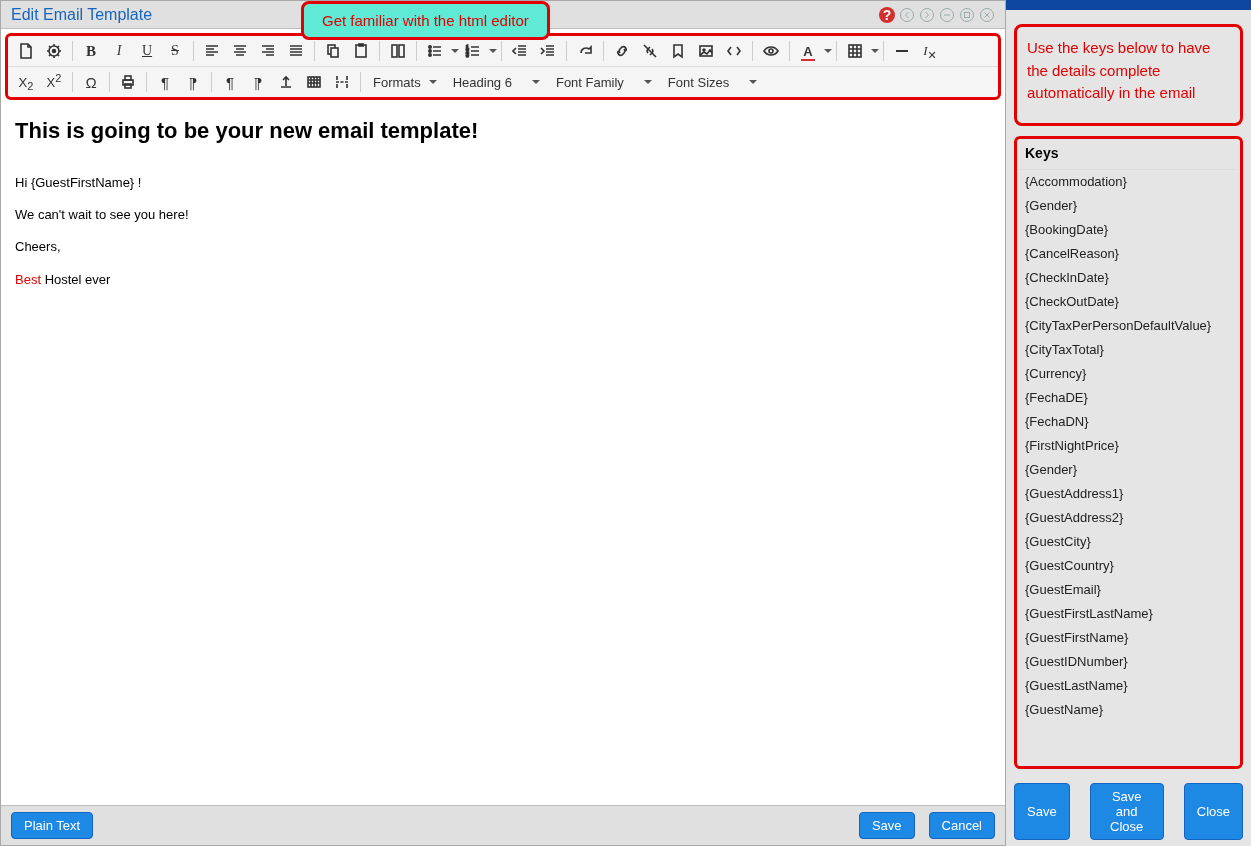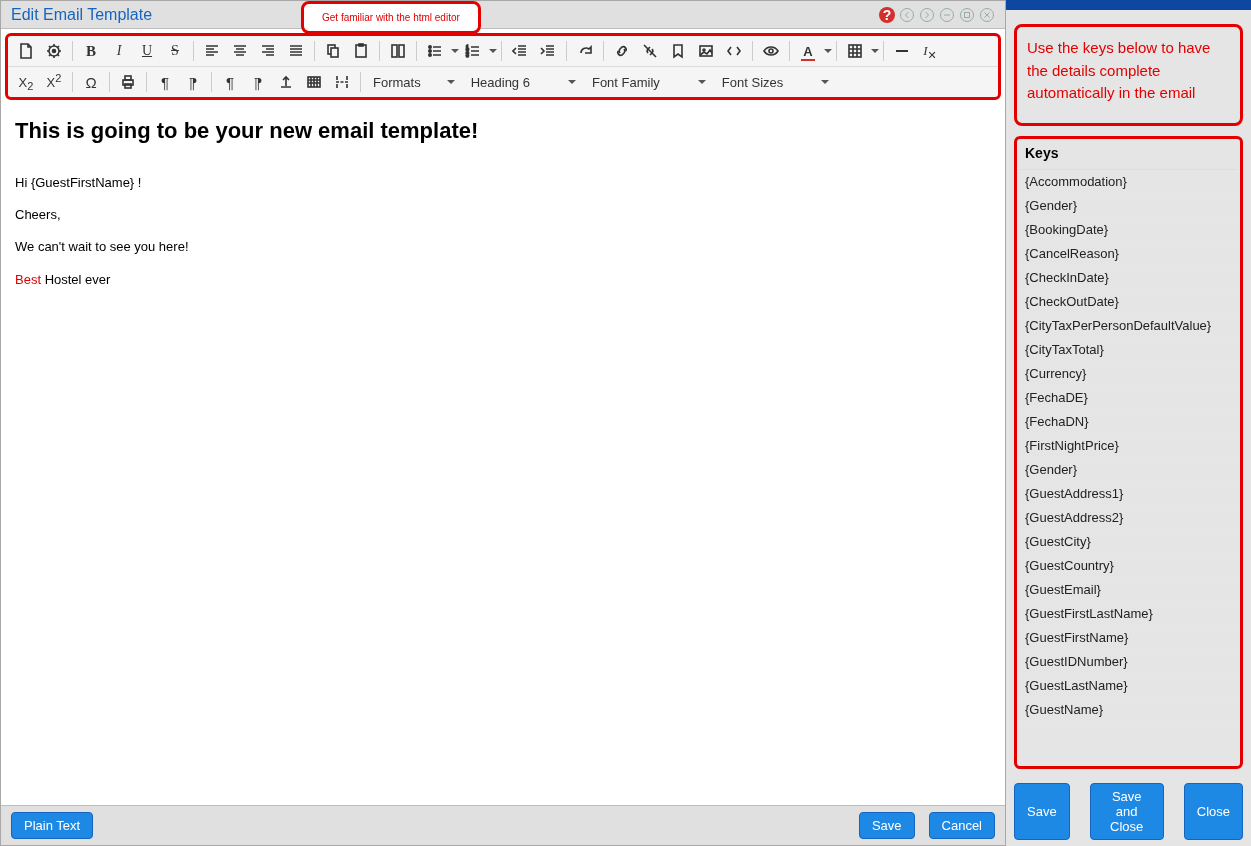--- a/index.html
+++ b/index.html
@@ -41,26 +41,26 @@
     padding: 0 10px;
   }
   .hdr-title {
     color: #1565c0;
     font-size: 16px;
   }
   .callout-top {
     position: absolute;
     left: 300px;
     top: 0px;
-    background: #ffffff;
+    background: #5eead4;
     border: 3px solid #e30000;
     border-radius: 8px;
     padding: 8px 18px;
     color: #e30000;
-    font-size: 10px;
+    font-size: 15px;
   }
   .hdr-icons {
     position: absolute;
     right: 10px;
     display: flex;
     gap: 4px;
     align-items: center;
   }
   .hdr-icons .hi {
     width: 16px; height: 16px;
@@ -109,21 +109,21 @@
     width: 1px;
     height: 20px;
     background: #ccc;
     margin: 0 4px;
   }
   .tb-drop {
     padding: 0 8px;
     height: 26px;
     display: inline-flex;
     align-items: center;
-    gap: 24px;
+    gap: 6px;
     color: #333;
     cursor: pointer;
     font-size: 13px;
   }
   .tb-caret {
     width:0;height:0;
     border-left:4px solid transparent;
     border-right:4px solid transparent;
     border-top:4px solid #555;
     margin-left: 14px;
@@ -502,22 +502,22 @@
       <span class="tb-drop">
           <span>Font Sizes</span>
           <span class="tb-caret"></span>
         </span>
     </div>
   </div>
 
   <div class="editor">
     <h2>This is going to be your new email template!</h2>
     <p>Hi {GuestFirstName} !</p>
+    <p>We can't wait to see you here!</p>
     <p>Cheers,</p>
-    <p>We can't wait to see you here!</p>
     <p>
       <span class="best">Best</span><span> Hostel ever</span>
     </p>
   </div>
 
   <div class="ftr">
     <button class="btn">Plain Text</button>
     <div class="spacer"></div>
     <button class="btn">Save</button>
     <button class="btn">Cancel</button>

